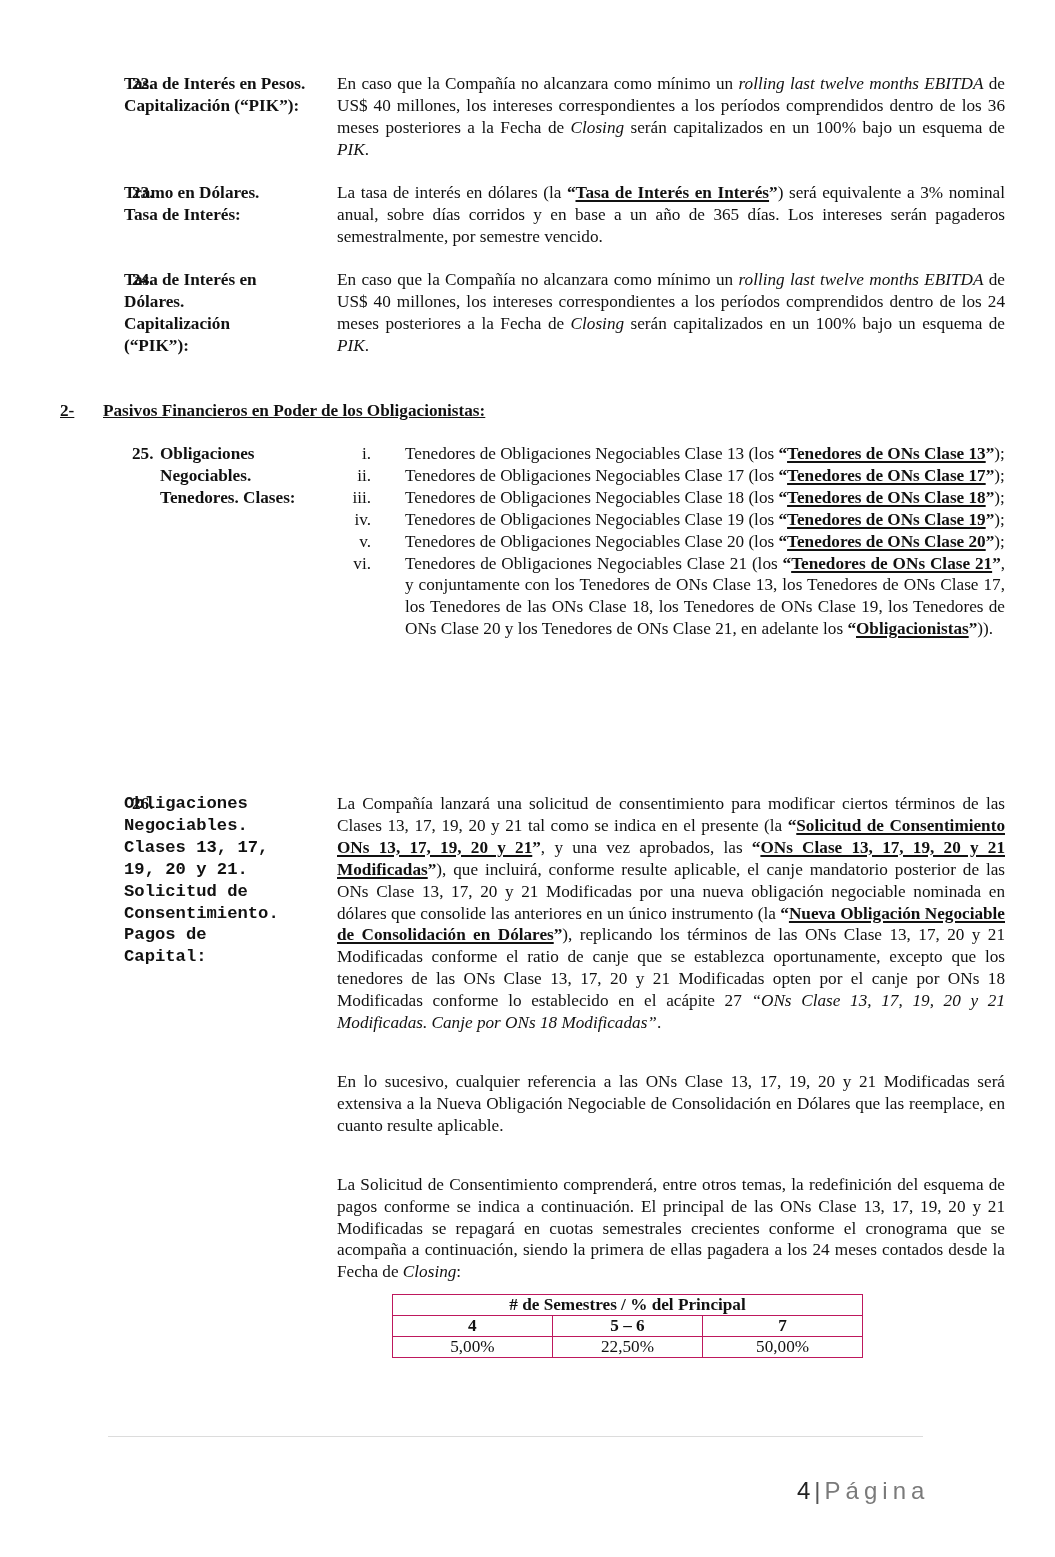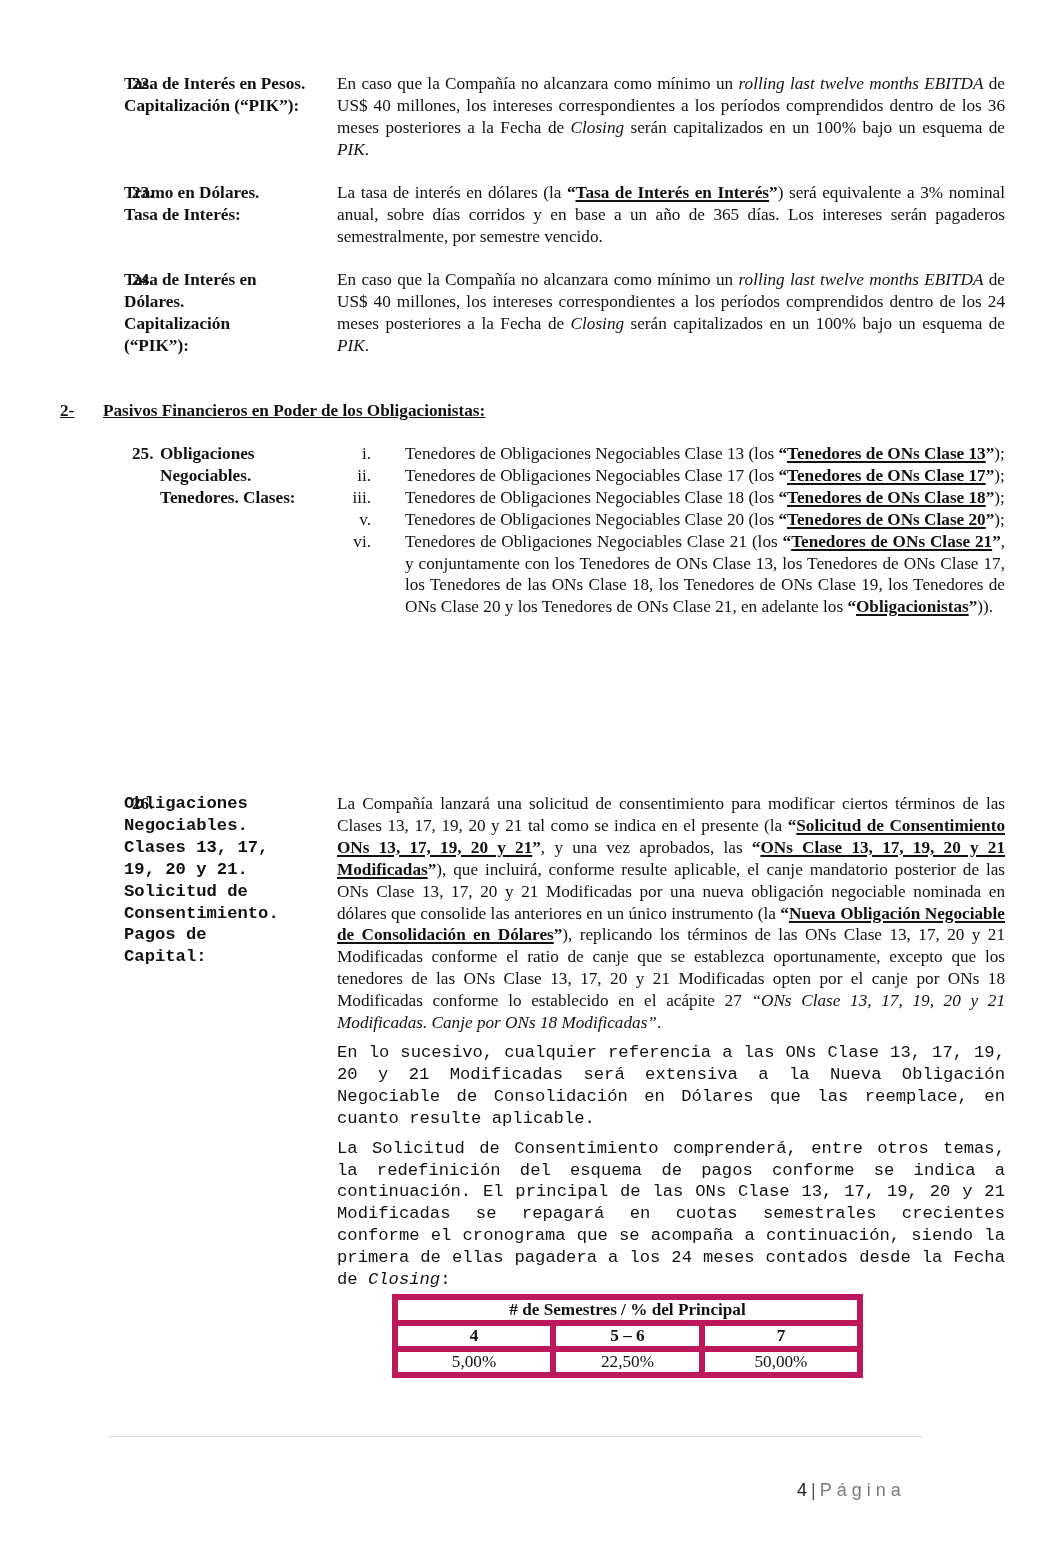--- a/index.html
+++ b/index.html
@@ -6,38 +6,38 @@
   body {
     width: 1055px; height: 1557px; position: relative; overflow: hidden;
     font-family: "Liberation Serif", "DejaVu Serif", serif;
     color: #111111; font-size: 17.2px; line-height: 21.9px;
   }
   .clause { position: absolute; left: 0; width: 1055px; }
   .num { position: absolute; left: 104px; font-weight: bold; margin-left: 28px; }
   .ttl { position: absolute; left: 124px; width: 190px; font-weight: bold; }
   .body { position: absolute; left: 337px; width: 668px; text-align: justify; }
   .body p { margin: 0; }
-  .body p + p { margin-top: 8px; font-family: Liberation Mono, monospace; }
+  .body p + p { margin-top: 37px; }
   .def { font-weight: bold; }
   .def u { text-decoration: underline; text-decoration-thickness: 1.5px; text-underline-offset: 2px; }
   i { font-style: italic; }
   .sec-head { position: absolute; top: 400px; font-weight: bold; text-decoration: underline; }
   .sec-num { left: 60px; }
   .sec-title { left: 103px; }
   .list { position: absolute; left: 337px; width: 668px; top: 443px; }
   .li { position: relative; padding-left: 68px; text-align: justify; }
   .li .roman { position: absolute; left: 0; width: 34px; text-align: right; }
   table.sched {
     position: absolute; left: 392px; top: 1294px; width: 471px;
     border-collapse: collapse; font-size: 17.2px; line-height: 20px;
   }
-  table.sched td { border: 6px solid #be185d; text-align: center; padding: 0; height: 20px; }
+  table.sched td { border: 1px solid #be185d; text-align: center; padding: 0; height: 20px; }
   table.sched .hd { font-weight: bold; }
   .footer-rule { position: absolute; left: 108px; top: 1436px; width: 815px; height: 1px; background: #dcdcdc; }
-  .footer { position: absolute; left: 797px; top: 1480px; font-family: "Liberation Sans", "DejaVu Sans", sans-serif; font-size: 18px; color: #7a7a7a; }
+  .footer { position: absolute; left: 797px; top: 1480px; font-family: "Liberation Sans", "DejaVu Sans", sans-serif; font-size: 24px; color: #7a7a7a; }
   .footer .pnum { color: #222; }
   .footer .sep { color: #555; margin: 0 4px; }
   .footer .word { letter-spacing: 5px; }
 </style>
 </head>
 <body>
 
 <div class="clause" style="top:73px;">
   <span class="num">22.</span>
   <span class="ttl">Tasa de Interés en Pesos. Capitalización (“PIK”):</span>
@@ -66,20 +66,21 @@
 <span class="sec-head sec-title">Pasivos Financieros en Poder de los Obligacionistas:</span>
 
 <div class="clause" style="top:443px;">
   <span class="num">25.</span>
   <span class="ttl" style="width:160px;margin-left:36px;">Obligaciones Negociables. Tenedores. Clases:</span>
 </div>
 <div class="list" id="holders-list">
     <div class="li"><span class="roman">i.</span>Tenedores de Obligaciones Negociables Clase 13 (los <span class="def">“<u>Tenedores de ONs Clase 13</u>”</span>);</div>
     <div class="li"><span class="roman">ii.</span>Tenedores de Obligaciones Negociables Clase 17 (los <span class="def">“<u>Tenedores de ONs Clase 17</u>”</span>);</div>
     <div class="li"><span class="roman">iii.</span>Tenedores de Obligaciones Negociables Clase 18 (los <span class="def">“<u>Tenedores de ONs Clase 18</u>”</span>);</div>
+    <div class="li"><span class="roman">iv.</span>Tenedores de Obligaciones Negociables Clase 19 (los <span class="def">“<u>Tenedores de ONs Clase 19</u>”</span>);</div>
     <div class="li"><span class="roman">v.</span>Tenedores de Obligaciones Negociables Clase 20 (los <span class="def">“<u>Tenedores de ONs Clase 20</u>”</span>);</div>
     <div class="li"><span class="roman">vi.</span>Tenedores de Obligaciones Negociables Clase 21 (los <span class="def">“<u>Tenedores de ONs Clase 21</u>”</span>, y conjuntamente con los Tenedores de ONs Clase 13, los Tenedores de ONs Clase 17, los Tenedores de las ONs Clase 18, los Tenedores de ONs Clase 19, los Tenedores de ONs Clase 20 y los Tenedores de ONs Clase 21, en adelante los <span class="def">“<u>Obligacionistas</u>”</span>)).</div>
   </div>
 
 <div class="clause" style="top:793px;">
   <span class="num">26.</span>
   <span class="ttl" style="width:165px;font-family:Liberation Mono, monospace;">Obligaciones Negociables. Clases 13, 17, 19, 20 y 21. Solicitud de Consentimiento. Pagos de Capital:</span>
   <div class="body" id="c26-body">
       <p>La Compañía lanzará una solicitud de consentimiento para modificar ciertos términos de las Clases 13, 17, 19, 20 y 21 tal como se indica en el presente (la <span class="def">“<u>Solicitud de Consentimiento ONs 13, 17, 19, 20 y 21</u>”</span>, y una vez aprobados, las <span class="def">“<u>ONs Clase 13, 17, 19, 20 y 21 Modificadas</u>”</span>), que incluirá, conforme resulte aplicable, el canje mandatorio posterior de las ONs Clase 13, 17, 20 y 21 Modificadas por una nueva obligación negociable nominada en dólares que consolide las anteriores en un único instrumento (la <span class="def">“<u>Nueva Obligación Negociable de Consolidación en Dólares</u>”</span>), replicando los términos de las ONs Clase 13, 17, 20 y 21 Modificadas conforme el ratio de canje que se establezca oportunamente, excepto que los tenedores de las ONs Clase 13, 17, 20 y 21 Modificadas opten por el canje por ONs 18 Modificadas conforme lo establecido en el acápite 27 <i>“ONs Clase 13, 17, 19, 20 y 21 Modificadas. Canje por ONs 18 Modificadas”</i>.</p>
       <p>En lo sucesivo, cualquier referencia a las ONs Clase 13, 17, 19, 20 y 21 Modificadas será extensiva a la Nueva Obligación Negociable de Consolidación en Dólares que las reemplace, en cuanto resulte aplicable.</p>

